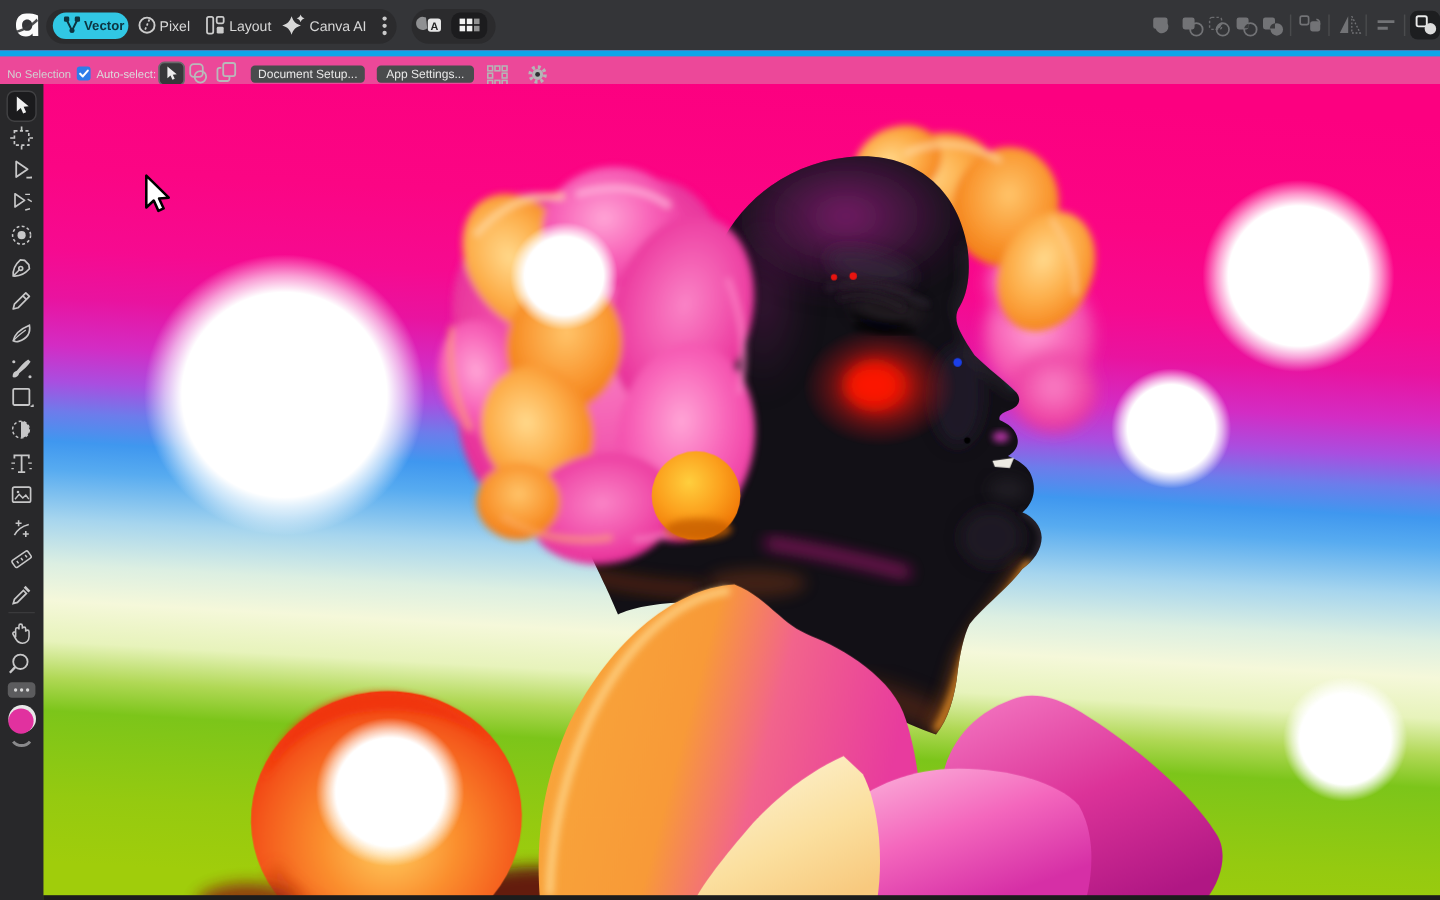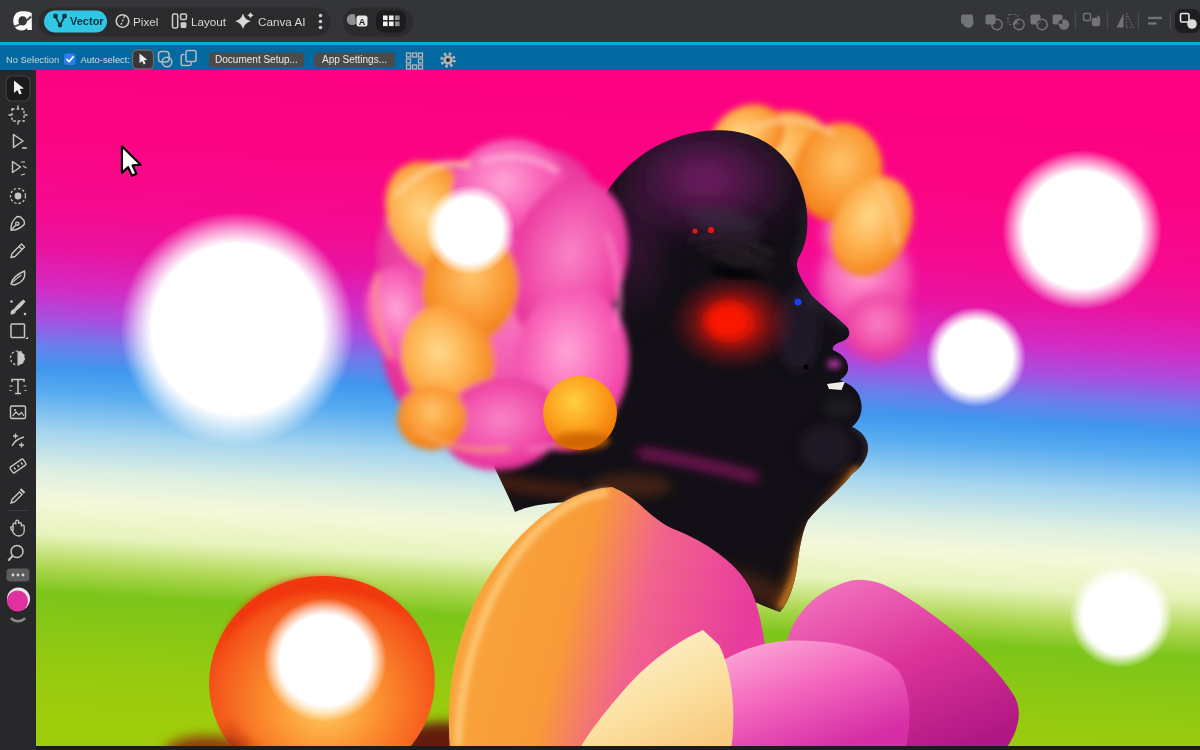--- a/index.html
+++ b/index.html
@@ -1,19 +1,19 @@
 <!DOCTYPE html>
 <html><head>
 <meta charset="utf-8">
 <style>
   html,body{margin:0;padding:0;width:1200px;height:750px;overflow:hidden;
     font-family:"Liberation Sans", sans-serif;background:#343538;-webkit-font-smoothing:antialiased;}
   #page{position:relative;width:1200px;height:648px;}
   #topbar{position:absolute;left:0;top:0;width:1200px;height:42px;background:#343538;}
-  #secondbar{position:absolute;left:0;top:42px;width:1200px;height:28px;background:#0369a1;border-top:3px solid #0ea5e9;box-sizing:border-box;padding-left:38px;}
+  #secondbar{position:absolute;left:0;top:42px;width:1200px;height:28px;background:#ec4899;border-top:5px solid #0ea5e9;box-sizing:border-box;padding-left:38px;}
   #sidebar{position:absolute;left:0;top:70px;width:36px;height:680px;background:#28282a;}
   #canvas{position:absolute;left:36px;top:70px;width:1164px;height:680px;}
   #bottomstrip{position:absolute;left:36px;top:746px;width:1164px;height:4px;background:#1c1c1c;}
   .abs{position:absolute;}
 </style>
 </head>
 <body>
 <div id="page">
   <div id="topbar">
     <svg class="abs" style="left:0;top:0" width="1200" height="42" viewBox="0 0 1200 42">

